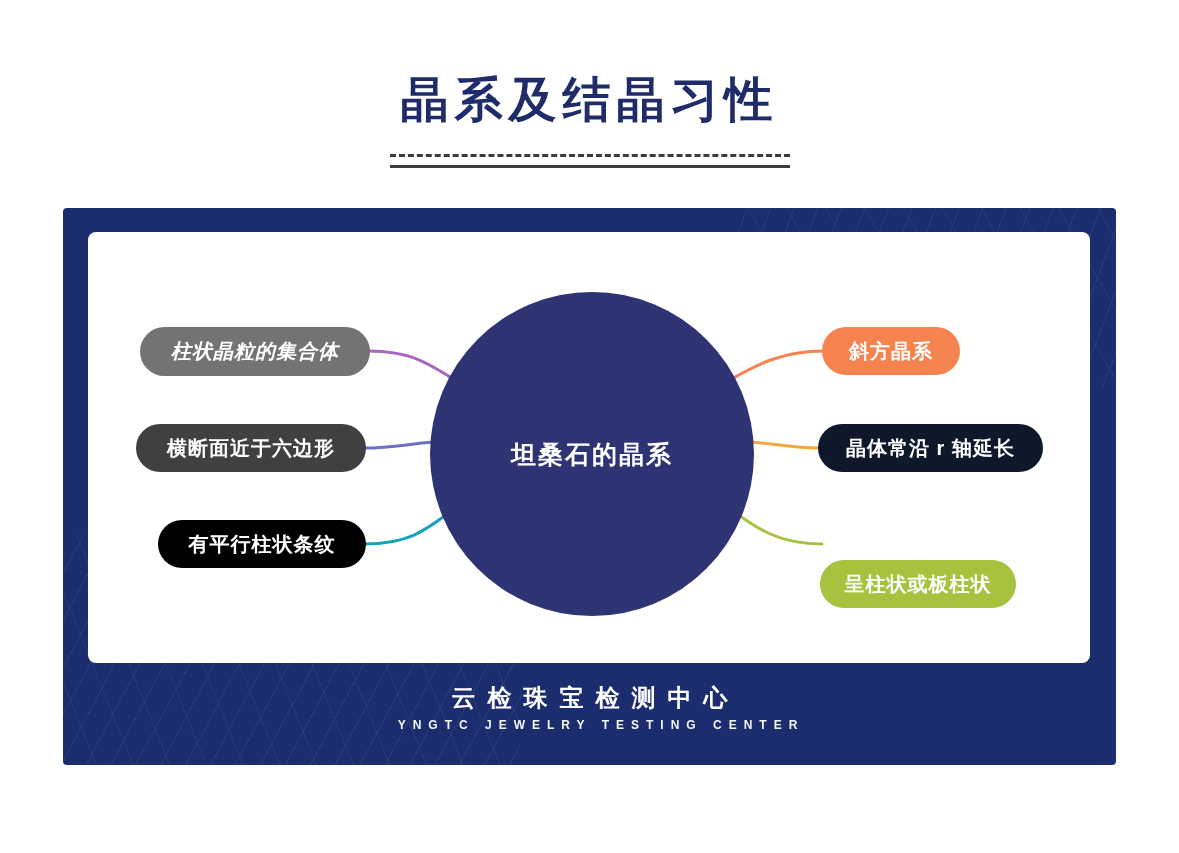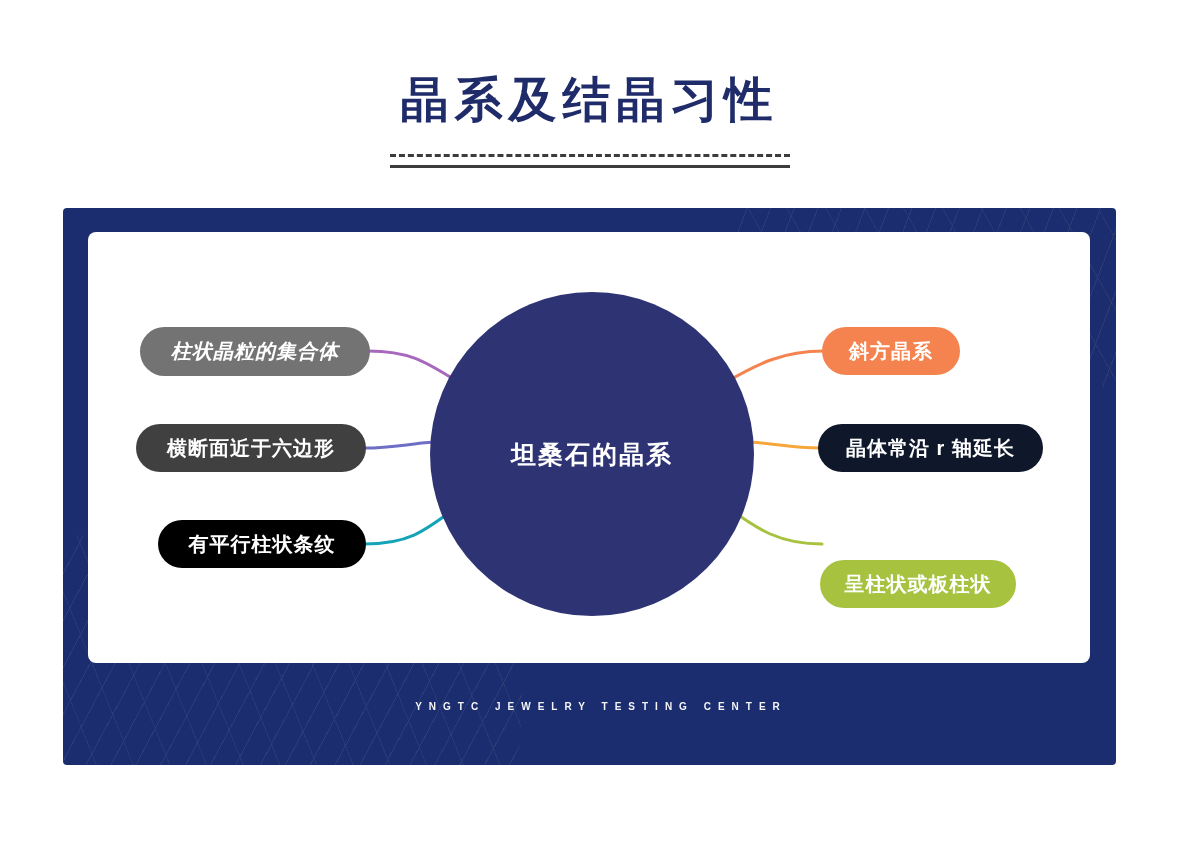--- a/index.html
+++ b/index.html
@@ -111,22 +111,22 @@
     color: #ffffff;
     z-index: 2;
   }
   .brand-cn {
     font-size: 24px;
     font-weight: 600;
     letter-spacing: 12px;
     text-indent: 12px;
   }
   .brand-en {
-    margin-top: 19px;
-    font-size: 10px;
+    margin-top: 4px;
+    font-size: 12px;
     font-weight: 600;
     letter-spacing: 7px;
     text-indent: 7px;
     text-transform: uppercase;
     opacity: 0.95;
     padding-left: 16px;
   }
 </style>
 </head>
 <body>
@@ -171,18 +171,19 @@
       <div class="bubble b-r2" style="background-color: #0f172a;">
         <span>晶体常沿 r 轴延长</span>
       </div>
       <div class="bubble b-r3" style="background-color: rgb(166, 194, 63);">
         <span>呈柱状或板柱状</span>
       </div>
 
     </div>
 
     <div class="footer-brand">
+      <div class="brand-cn">云检珠宝检测中心</div>
       <div class="brand-en">YNGTC Jewelry Testing Center</div>
     </div>
 
   </section>
 
 </div>
 
 </body></html>

